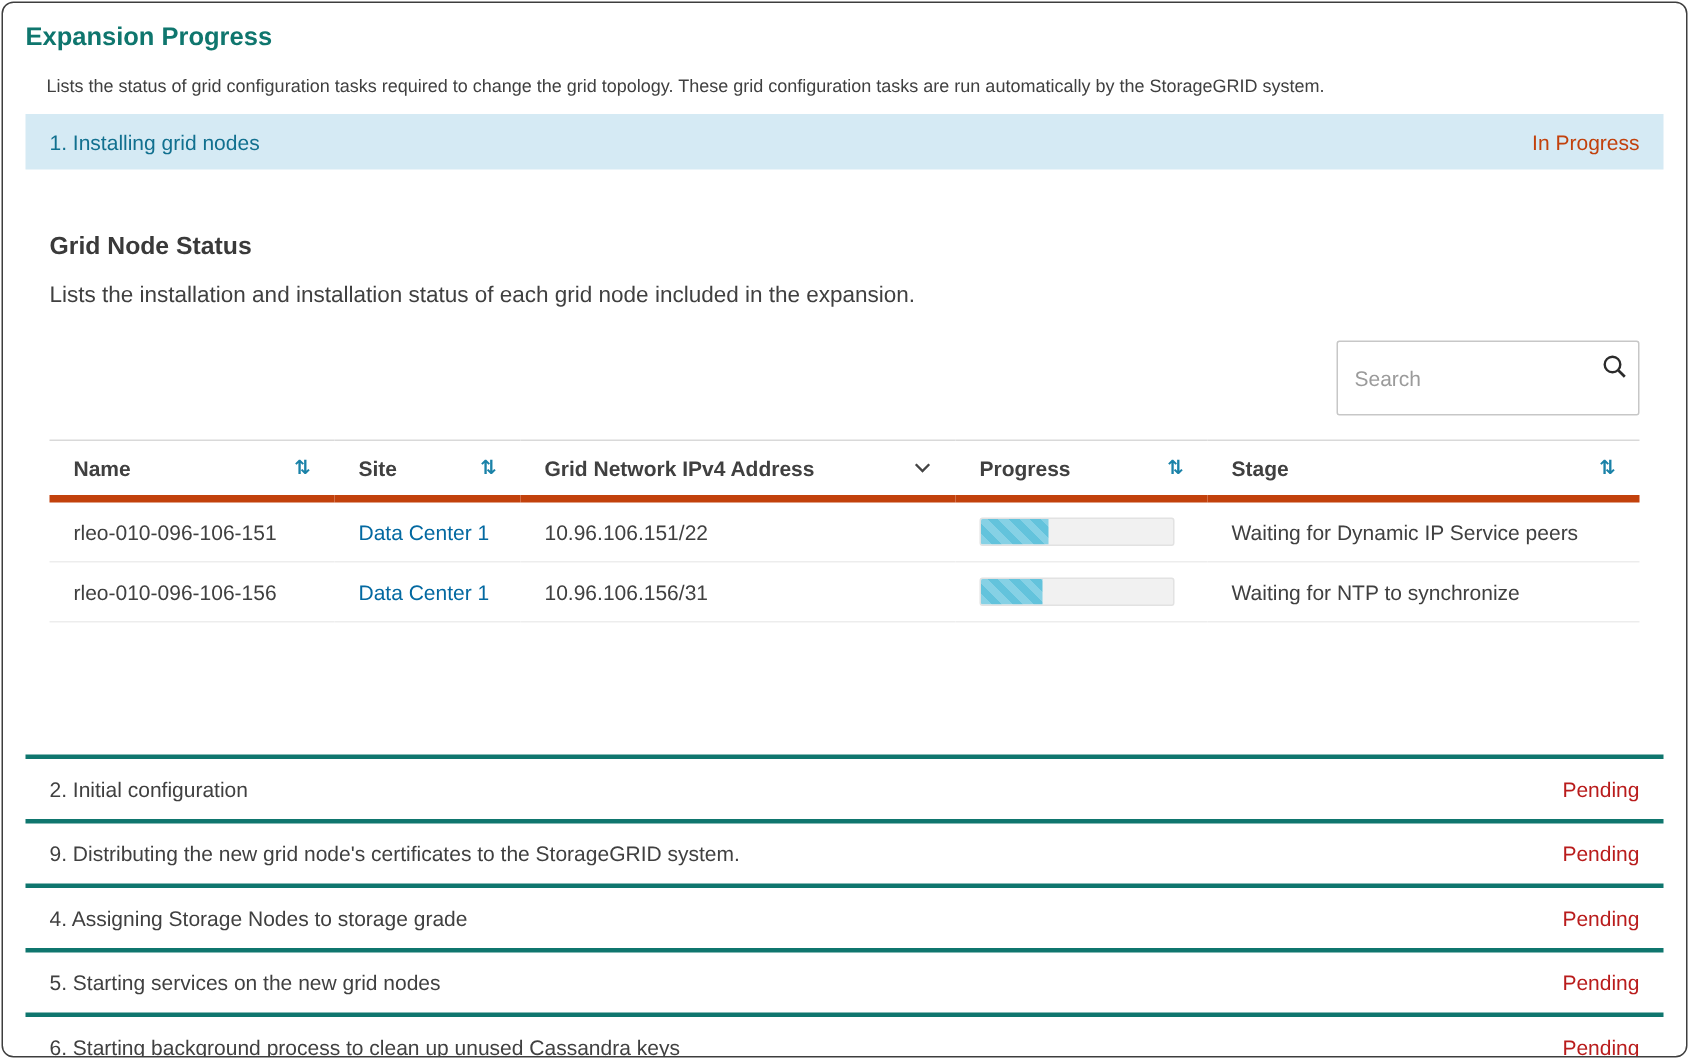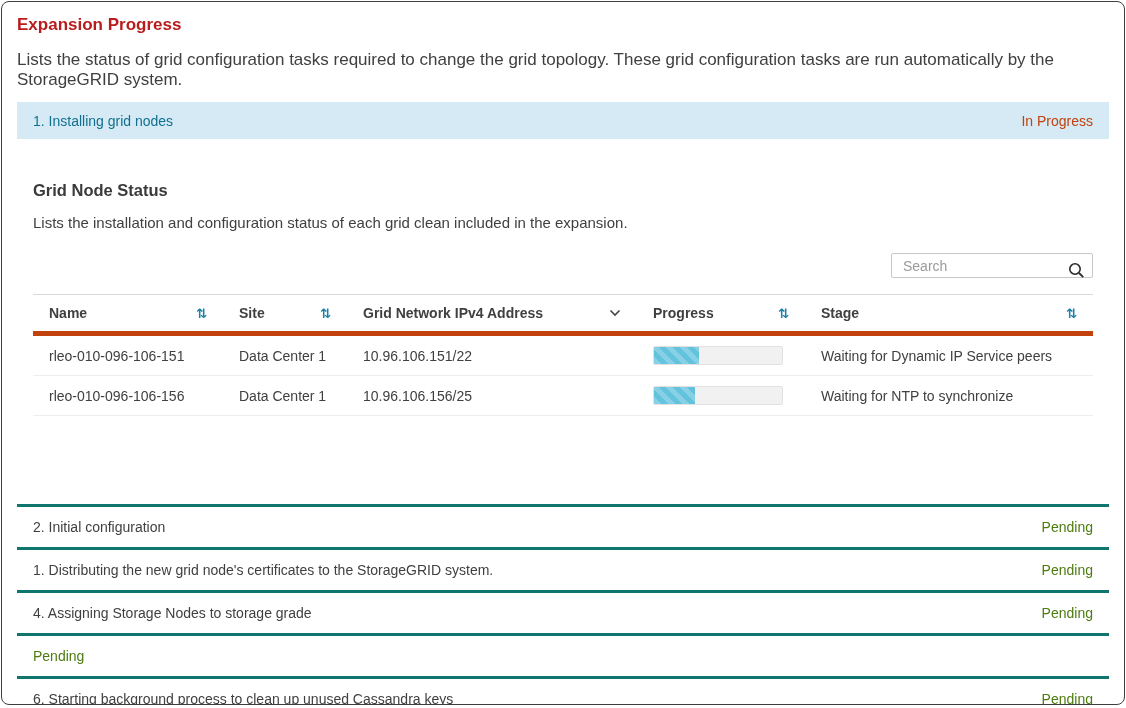--- a/index.html
+++ b/index.html
@@ -13,25 +13,25 @@
     box-sizing: border-box;
     margin: 1px;
     height: 704px;
     border: 1px solid #3e3e3e;
     border-radius: 8px;
     background: #fff;
     padding: 0 15px;
     overflow: hidden;
   }
   h1.page-title {
-    font-size: 17px; font-weight: 700; color: #b91c1c;
+    font-size: 17px; font-weight: 700; color: #0f766e;
     margin: 13px 0 0 0;
   }
   p.page-desc {
-    font-size: 17px; margin: 15px 0 12px 0; color: #404040;
+    font-size: 12px; margin: 15px 0 12px 14px; color: #404040;
   }
   
   .step-header {
     height: 37px;
     background: #d5eaf4;
     display: flex; justify-content: space-between; align-items: center;
     padding: 0 16px;
     font-size: 14px;
     color: #11708f;
     cursor: pointer;
@@ -44,21 +44,21 @@
   h2.section-title {
     font-size: 16.5px; font-weight: 700; color: #3a3a3a;
     margin: 26px 0 0 0;
   }
   p.section-desc { font-size: 15px; margin: 14px 0 0 0; }
   .search-row {
     margin-top: 22px;
     display: flex; justify-content: flex-end;
   }
   .search-box {
-    position: relative; width: 202px; height: 25px;
+    position: relative; width: 202px; height: 50px;
     border: 1px solid #c7c7c7; border-radius: 2px;
     box-sizing: border-box; background: #fff;
   }
   .search-box input {
     border: none; outline: none; background: transparent;
     width: 170px; height: 100%; padding: 0 0 0 11px;
     font-size: 14px; font-family: inherit; color: #404040;
   }
   .search-box input::placeholder { color: #9b9b9b; }
   .search-btn {
@@ -85,60 +85,60 @@
   .sort-icon {
     color: #1a82a8; font-size: 13px; cursor: pointer;
     font-family: "DejaVu Sans", sans-serif;
   }
   .caret { cursor: pointer; line-height: 0; }
   .node-table td {
     padding: 10px 16px; height: 16px;
     border-bottom: 1px solid #ededed;
     color: #404040; vertical-align: middle;
   }
-  .site-link { color: #404040; cursor: pointer; text-decoration: none; }
+  .site-link { color: #0369a1; cursor: pointer; text-decoration: none; }
   .progress-track {
     width: 128px; height: 17px;
     background: #f1f1f1; border: 1px solid #e2e2e2; border-radius: 2px;
     overflow: hidden;
   }
   .progress-fill {
     height: 100%; width: 0;
     background: repeating-linear-gradient(45deg,
       #86d1e5 0px, #86d1e5 5px, #63c3dc 5px, #63c3dc 10px);
   }
   
   .pending-row {
     height: 40px;
     display: flex; justify-content: space-between; align-items: center;
     padding: 0 16px;
     border-top: 3px solid #0f766e;
     font-size: 14px; color: #404040;
     cursor: pointer;
   }
   .pending-row:last-child { border-bottom: 1px solid #e3e3e3; }
-  .pending-status { color: #4d7c0f; }
+  .pending-status { color: #b91c1c; }
 </style>
 </head>
 <body>
 
 <div class="frame">
 
   <h1 class="page-title">Expansion Progress</h1>
   <p class="page-desc">Lists the status of grid configuration tasks required to change the grid topology. These grid configuration tasks are run automatically by the StorageGRID system.</p>
 
   <div>
     <div class="step-header">
       <span>1. Installing grid nodes</span>
       <span class="step-status">In Progress</span>
     </div>
 
     <div class="step-body">
       <h2 class="section-title">Grid Node Status</h2>
-      <p class="section-desc">Lists the installation and configuration status of each grid clean included in the expansion.</p>
+      <p class="section-desc">Lists the installation and installation status of each grid node included in the expansion.</p>
 
       <div class="search-row">
         <div class="search-box">
           <input type="text" placeholder="Search" style="">
           <span class="search-btn">
             <svg width="17" height="17" viewBox="0 0 17 17">
               <circle cx="7" cy="7" r="5.2" fill="none" stroke="#2b2b2b" stroke-width="1.6"></circle>
               <line x1="11" y1="11" x2="15.2" y2="15.2" stroke="#2b2b2b" stroke-width="1.8"></line>
             </svg>
           </span>
@@ -203,47 +203,48 @@
                 <div class="progress-fill" style="width: 35%;"></div>
               </div>
             </td>
             <td>Waiting for Dynamic IP Service peers</td>
           </tr>
           <tr>
             <td>rleo-010-096-106-156</td>
             <td>
               <span class="site-link">Data Center 1</span>
             </td>
-            <td>10.96.106.156/25</td>
+            <td>10.96.106.156/31</td>
             <td>
               <div class="progress-track">
                 <div class="progress-fill" style="width: 32%;"></div>
               </div>
             </td>
             <td>Waiting for NTP to synchronize</td>
           </tr>
         </tbody>
       </table>
     </div>
   </div>
 
   <div>
     <div class="pending-row">
       <span>2. Initial configuration</span>
       <span class="pending-status">Pending</span>
     </div>
     <div class="pending-row">
-      <span>1. Distributing the new grid node's certificates to the StorageGRID system.</span>
+      <span>9. Distributing the new grid node's certificates to the StorageGRID system.</span>
       <span class="pending-status">Pending</span>
     </div>
     <div class="pending-row">
       <span>4. Assigning Storage Nodes to storage grade</span>
       <span class="pending-status">Pending</span>
     </div>
     <div class="pending-row">
+      <span>5. Starting services on the new grid nodes</span>
       <span class="pending-status">Pending</span>
     </div>
     <div class="pending-row">
       <span>6. Starting background process to clean up unused Cassandra keys</span>
       <span class="pending-status">Pending</span>
     </div>
   </div>
 
 </div>
 

